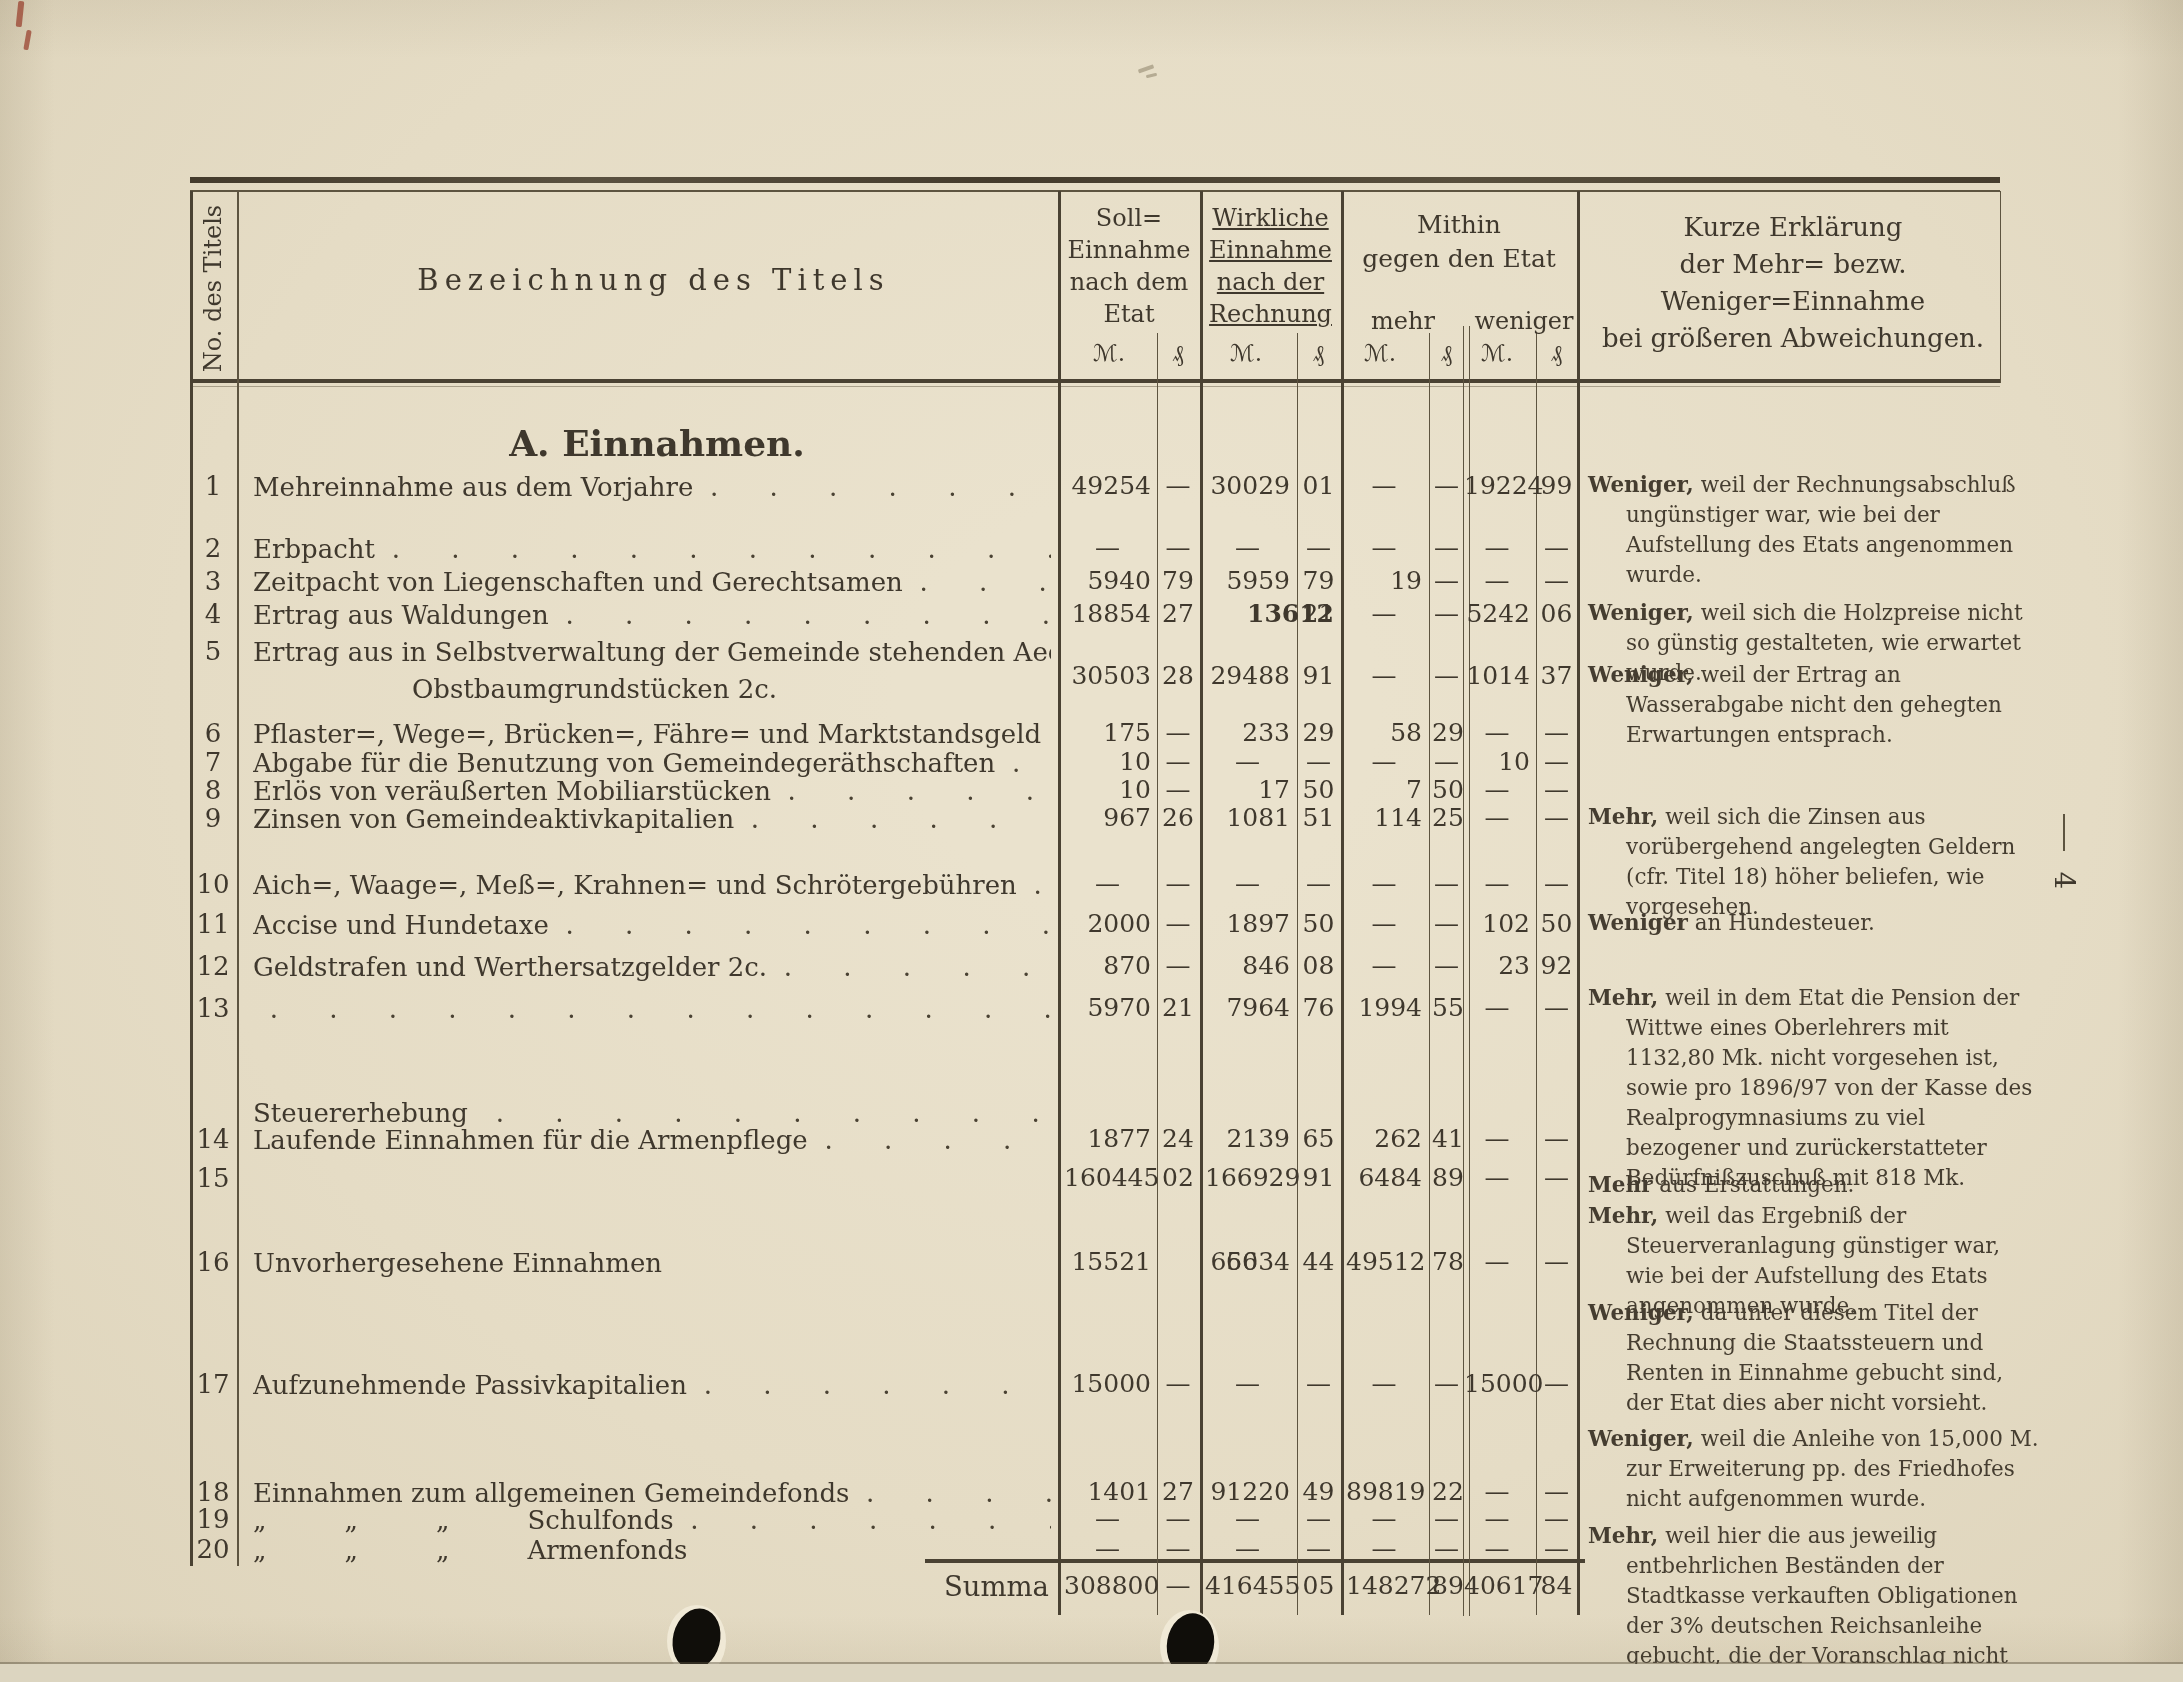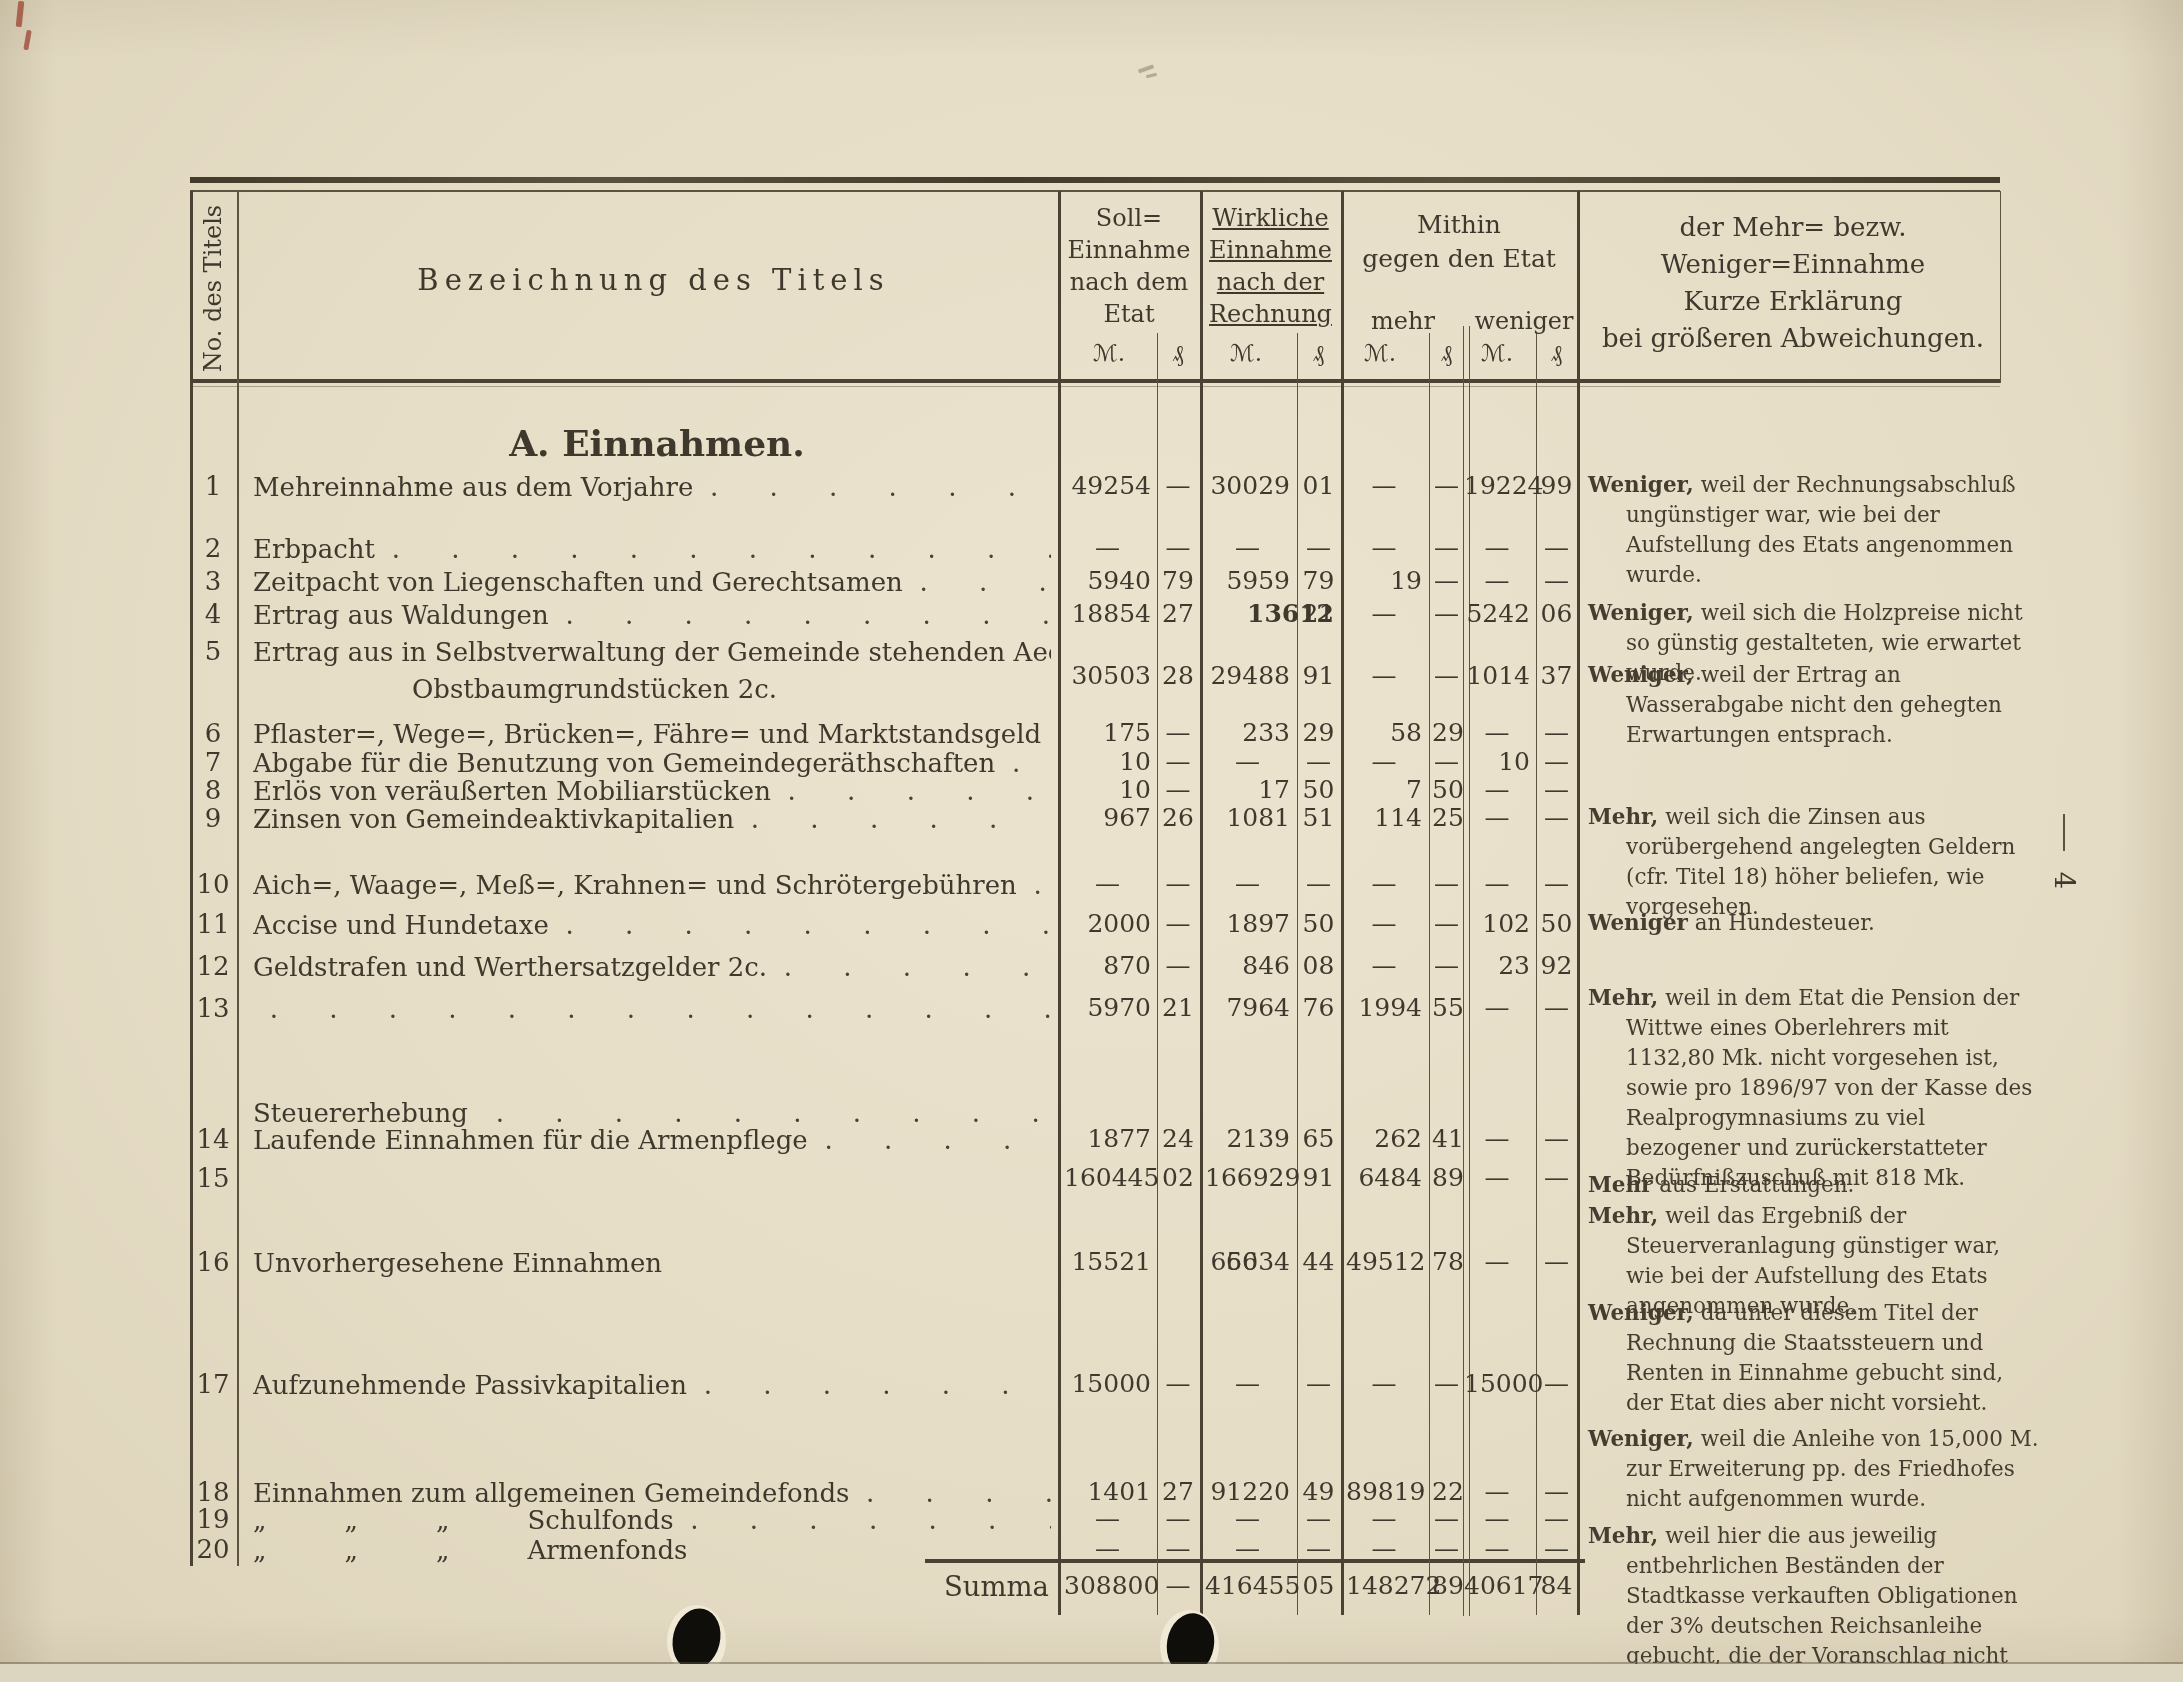--- a/index.html
+++ b/index.html
@@ -71,22 +71,22 @@
     <div>Wirkliche</div>
     <div>Einnahme</div>
     <div>nach der</div>
     <div>Rechnung</div>
   </div>
   <div class="hd" style="left:1342px;top:210px;width:234px;font-size:25px;">Mithin</div>
   <div class="hd" style="left:1342px;top:244px;width:234px;font-size:25px;">gegen den Etat</div>
   <div class="hd" style="left:1342px;top:307px;width:122px;font-size:24px;">mehr</div>
   <div class="hd" style="left:1470px;top:307px;width:108px;font-size:24px;">weniger</div>
   <div class="hd" style="left:1585px;top:209px;width:416px;font-size:26px;line-height:37px;">
+    <div>Kurze Erklärung</div>
     <div>der Mehr= bezw. Weniger=Einnahme</div>
-    <div>Kurze Erklärung</div>
     <div>bei größeren Abweichungen.</div>
   </div>
 
   <div class="cur" style="left:1070px;width:78px;">ℳ.</div>
   <div class="cur" style="left:1160px;width:36px;">₰</div>
   <div class="cur" style="left:1207px;width:78px;">ℳ.</div>
   <div class="cur" style="left:1300px;width:37px;">₰</div>
   <div class="cur" style="left:1344px;width:72px;">ℳ.</div>
   <div class="cur" style="left:1432px;width:29px;">₰</div>
   <div class="cur" style="left:1464px;width:66px;">ℳ.</div>

